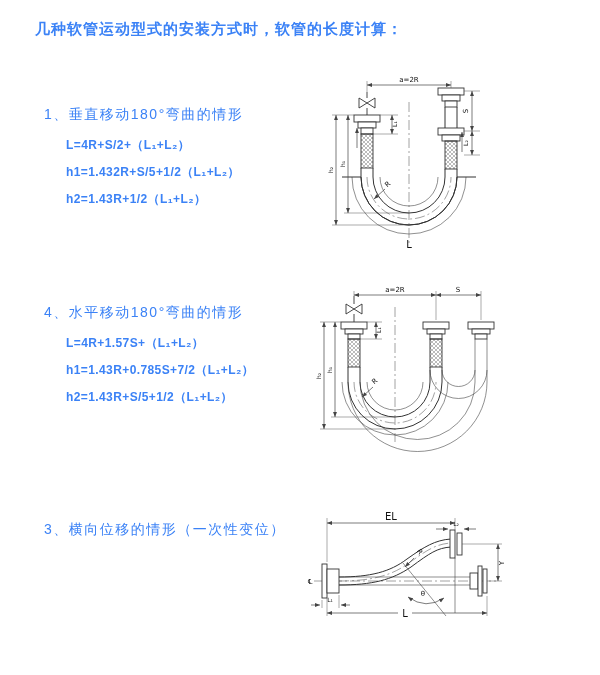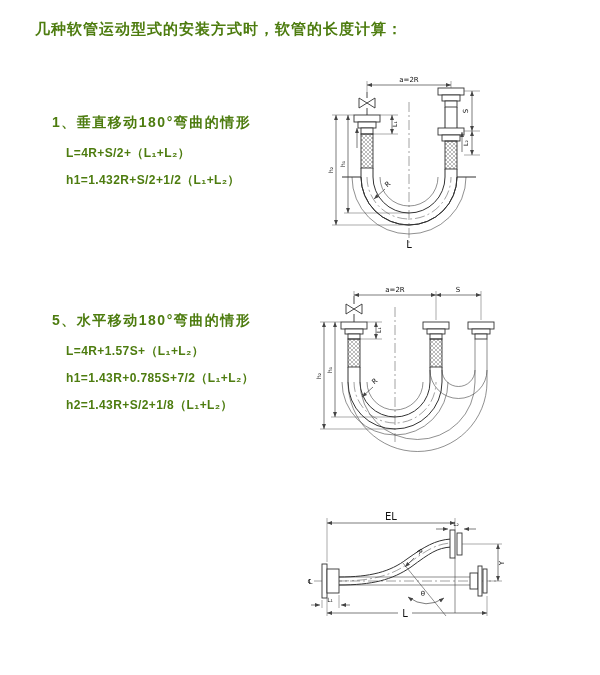--- a/index.html
+++ b/index.html
@@ -1,21 +1,21 @@
 <!DOCTYPE html>
 <html><head>
 <meta charset="utf-8">
 <style>
   html,body{margin:0;padding:0;background:#ffffff;}
   .canvas{position:relative;width:600px;height:675px;background:#fff;overflow:hidden;
-          font-family:"Liberation Sans","DejaVu Sans",sans-serif;color:#4d7c0f;}
+          font-family:"Liberation Sans","DejaVu Sans",sans-serif;color:#3b82f6;}
   .page-title{position:absolute;left:35px;top:20px;font-size:15px;font-weight:bold;
               letter-spacing:1px;white-space:nowrap;}
   .section{position:absolute;left:44px;width:280px;}
-  .section .hd{margin:8px;font-size:14px;font-weight:bold;letter-spacing:1.5px;white-space:nowrap;}
+  .section .hd{margin:0;font-size:14px;font-weight:normal;letter-spacing:1.5px;white-space:nowrap;}
   .formulas{margin:8px 0 0 22px;padding:0;list-style:none;}
   .formulas li{line-height:27px;font-size:12px;font-weight:bold;letter-spacing:.4px;white-space:nowrap;}
   #sec1{top:106px;} #sec2{top:304px;} #sec3{top:521px;}
   .diag{position:absolute;}
   #d1{left:310px;top:72px;width:245px;height:180px;}
   #d2{left:316px;top:282px;width:245px;height:175px;}
   #d3{left:306px;top:506px;width:265px;height:135px;}
   svg{display:block;}
   .wall{stroke:#333;stroke-width:1;fill:none;}
   .thin{stroke:#444;stroke-width:.6;fill:none;}
@@ -32,34 +32,36 @@
 <body>
 
 <div class="canvas">
 
   <div class="page-title">几种软管运动型式的安装方式时，软管的长度计算：</div>
 
   <div class="section" id="sec1">
     <h3 class="hd">1、垂直移动180°弯曲的情形</h3>
     <ul class="formulas">
       <li>L=4R+S/2+（L₁+L₂）</li>
-      <li>h1=1.432R+S/2+1/2（L₁+L₂）</li>
+      <li>h1=1.432R+S/5+1/2（L₁+L₂）</li>
+      <li>h2=1.43R+1/2（L₁+L₂）</li>
     </ul>
   </div>
 
   <div class="section" id="sec2">
-    <h3 class="hd">5、水平移动180°弯曲的情形</h3>
+    <h3 class="hd">4、水平移动180°弯曲的情形</h3>
     <ul class="formulas">
       <li>L=4R+1.57S+（L₁+L₂）</li>
       <li>h1=1.43R+0.785S+7/2（L₁+L₂）</li>
-      <li>h2=1.43R+S/2+1/8（L₁+L₂）</li>
+      <li>h2=1.43R+S/5+1/2（L₁+L₂）</li>
     </ul>
   </div>
 
   <div class="section" id="sec3">
+    <h3 class="hd">3、横向位移的情形（一次性变位）</h3>
     <ul class="formulas">
     </ul>
   </div>
 
   <div class="diag" id="d1">
     <svg width="245" height="180" viewBox="0 0 245 180">
       <defs>
         <marker id="a1" viewBox="0 0 10 10" refX="9" refY="5" markerWidth="8" markerHeight="8" orient="auto-start-reverse">
           <path d="M0,1.5 L9,5 L0,8.5 z" fill="#444"></path>
         </marker>

